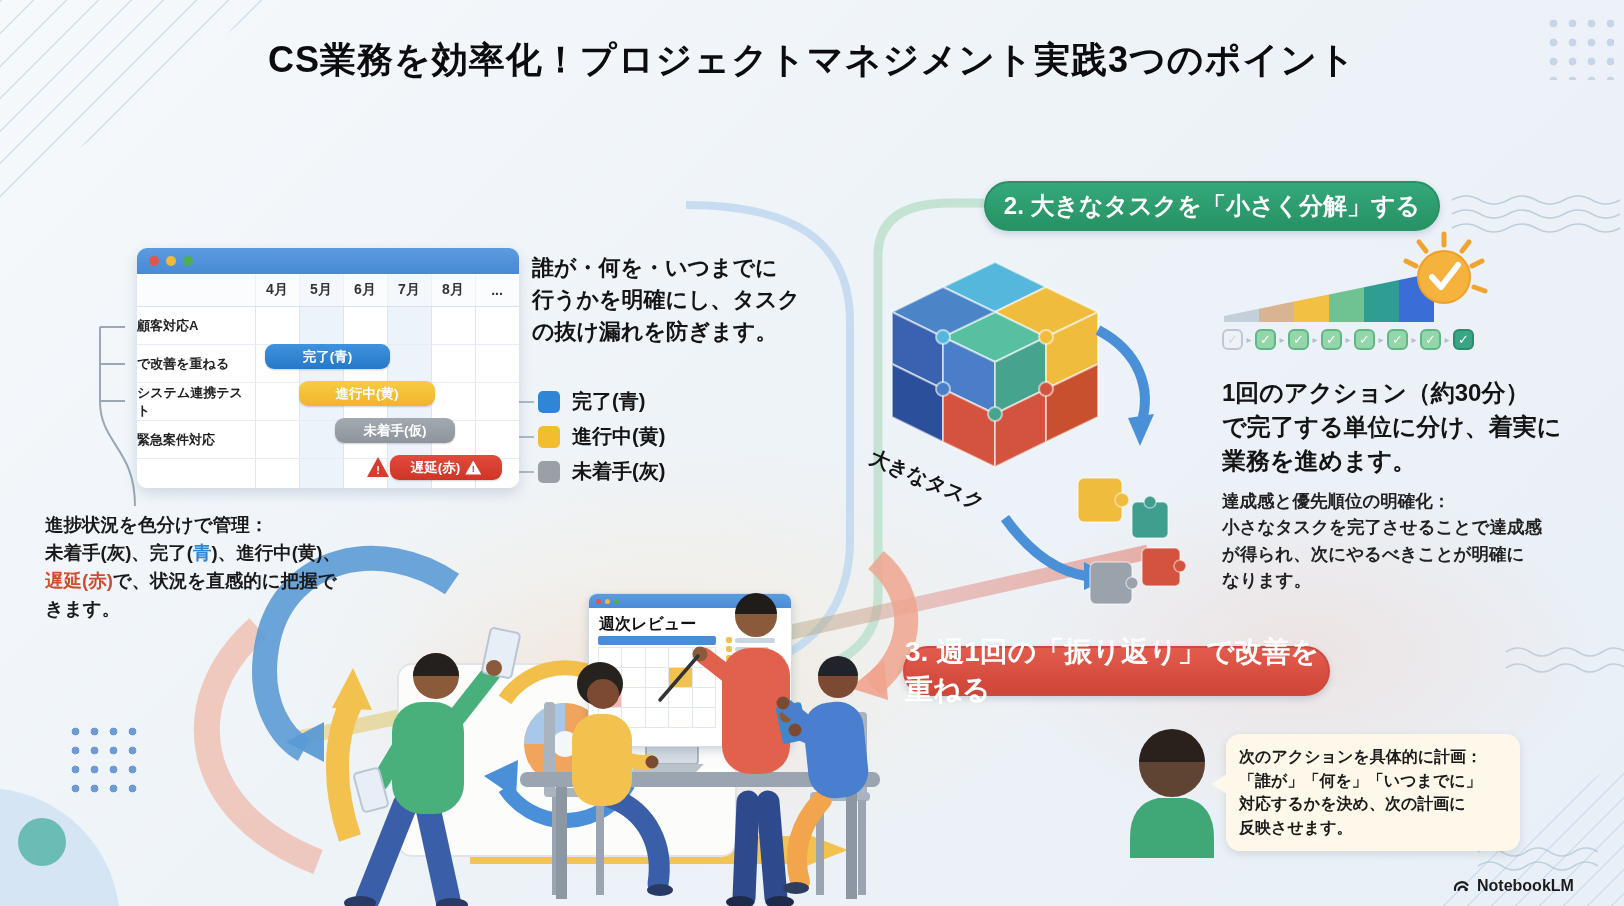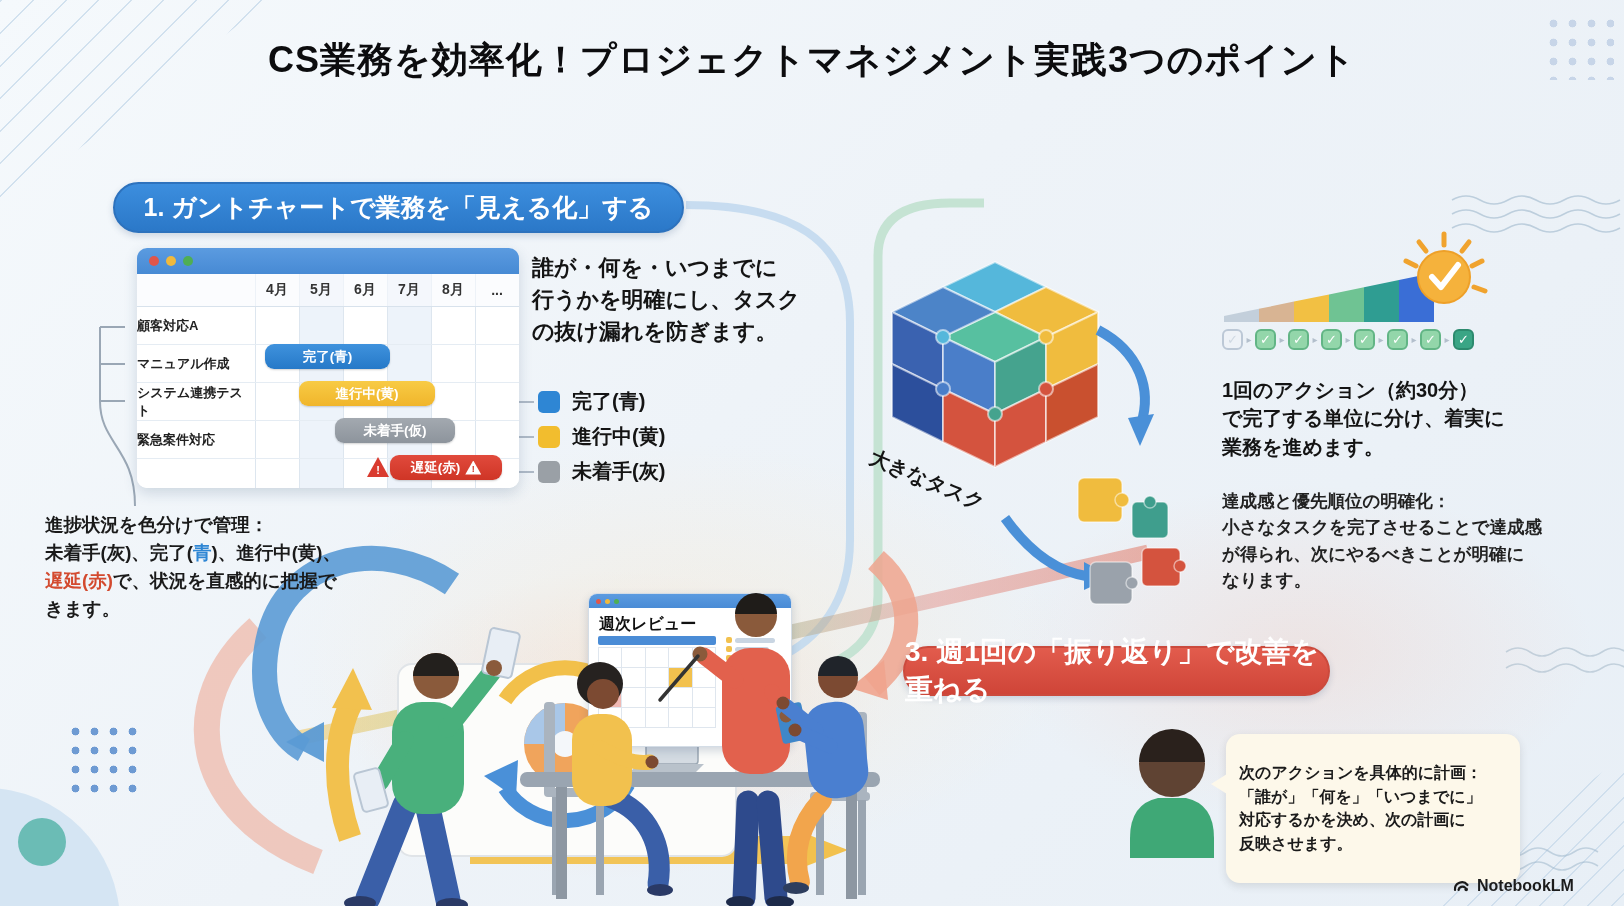--- a/index.html
+++ b/index.html
@@ -77,26 +77,26 @@
   
   .big-task{position:absolute;left:876px;top:444px;z-index:4;font-size:20px;font-weight:800;color:#141414;
     transform:rotate(23deg);transform-origin:left top;}
   .cb-row{position:absolute;left:1222px;top:329px;z-index:4;display:flex;align-items:center;gap:2px;}
   .cb{width:21px;height:21px;border-radius:6px;display:flex;align-items:center;justify-content:center;
     font-size:13px;font-weight:800;box-sizing:border-box;}
   .cb-off{background:#eef2f7;border:2px solid #bcc8d6;color:#cfd8e2;}
   .cb-on{background:#93d6aa;border:2px solid #62b585;color:#fff;}
   .cb-last{background:#3aa585;border:2px solid #2c8a6e;color:#fff;}
   .cb-sep{font-size:10px;color:#b3bfcc;width:8px;text-align:center;}
-  .lead2{position:absolute;left:1222px;top:376px;z-index:4;font-size:20px;font-weight:800;line-height:1.42;color:#141414;}
+  .lead2{position:absolute;left:1222px;top:376px;z-index:4;font-size:24px;font-weight:800;line-height:1.42;color:#141414;}
   .body2{position:absolute;left:1222px;top:488px;z-index:4;font-size:17.5px;font-weight:600;line-height:1.5;color:#222;}
   
   .text3{position:absolute;left:893px;top:714px;z-index:4;font-size:25px;font-weight:800;line-height:1.5;color:#141414;}
   .bubble{position:absolute;left:1226px;top:734px;width:268px;z-index:4;background:#fdf8ea;border-radius:14px;
-    padding:27px 13px;box-shadow:0 3px 8px rgba(60,60,60,.14);font-size:16px;font-weight:700;line-height:1.48;color:#1a1a1a;}
+    padding:11px 13px;box-shadow:0 3px 8px rgba(60,60,60,.14);font-size:16px;font-weight:700;line-height:1.48;color:#1a1a1a;}
   .bubble::before{content:"";position:absolute;left:-15px;top:40px;border:10px solid transparent;
     border-right:16px solid #fdf8ea;border-left:0;}
   
   .review{position:absolute;left:588px;top:593px;width:202px;height:152px;z-index:2;background:#fff;
     border-radius:9px;border:1px solid #d4dde6;box-shadow:0 4px 10px rgba(40,70,110,.2);overflow:hidden;}
   .rv-bar{height:14px;background:linear-gradient(#5b9be0,#4a8cd6);display:flex;align-items:center;gap:4px;padding-left:7px;}
   .rv-dot{width:5px;height:5px;border-radius:50%;}
   .rv-title{font-size:16px;font-weight:800;color:#111;margin:6px 0 4px 10px;}
   .rv-cal{position:absolute;left:9px;top:42px;width:118px;}
   .rv-cal-head{height:9px;background:#4a8cd6;border-radius:2px;margin-bottom:2px;}
@@ -355,23 +355,20 @@
 
     <g>
       <path d="M 1130 858 L 1130 838 Q 1130 804 1158 798 L 1186 798 Q 1214 804 1214 838 L 1214 858 Z" fill="#3fa876"></path>
       <circle cx="1172" cy="764" r="33" fill="#5f4333"></circle>
       <path d="M 1139 762 A 33 33 0 0 1 1205 762 Z" fill="#2a211c"></path>
     </g>
   </svg>
 
   <div class="title html-ui">CS業務を効率化！プロジェクトマネジメント実践3つのポイント</div>
 
-  <div class="pill pill1">
-    <span>1. ガントチャートで業務を「見える化」する</span>
-  </div>
 
   <div class="gantt">
     <div class="g-titlebar">
       <span class="tdot r"></span>
       <span class="tdot y"></span>
       <span class="tdot g"></span>
     </div>
     <div class="g-body">
       <div class="colshade cs1"></div>
       <div class="colshade cs2"></div>
@@ -387,21 +384,21 @@
         <span class="mcell">5月</span>
         <span class="mcell">6月</span>
         <span class="mcell">7月</span>
         <span class="mcell">8月</span>
         <span class="mcell">...</span>
       </div>
       <div class="g-row">
         <span class="rlabel">顧客対応A</span>
       </div>
       <div class="g-row">
-        <span class="rlabel">マニュアル作成</span>
+        <span class="rlabel">で改善を重ねる</span>
       </div>
       <div class="g-row">
         <span class="rlabel">システム連携テスト</span>
       </div>
       <div class="g-row">
         <span class="rlabel">緊急案件対応</span>
       </div>
       <div class="bar bar-blue">
         <span>完了(青)</span>
       </div>
@@ -440,20 +437,23 @@
       <span class="leg-sq sq-gray"></span>
       <span class="leg-label">未着手(灰)</span>
     </div>
   </div>
 
   <div class="note1 preline html-ui"><span>進捗状況を色分けで管理：
 未着手(灰)、完了(</span><span class="acc-blue">青</span><span>)、進行中(黄)、
 </span><span class="acc-red">遅延(赤)</span><span>で、状況を直感的に把握で
 きます。</span></div>
 
+  <div class="pill pill2">
+    <span>2. 大きなタスクを「小さく分解」する</span>
+  </div>
   <div class="big-task html-ui">大きなタスク</div>
 
   <div class="cb-row html-ui">
     <span class="cb cb-off">
         <span>✓</span>
       </span>
     <span class="cb-sep">▸</span>
     <span class="cb cb-on">
         <span>✓</span>
       </span>

